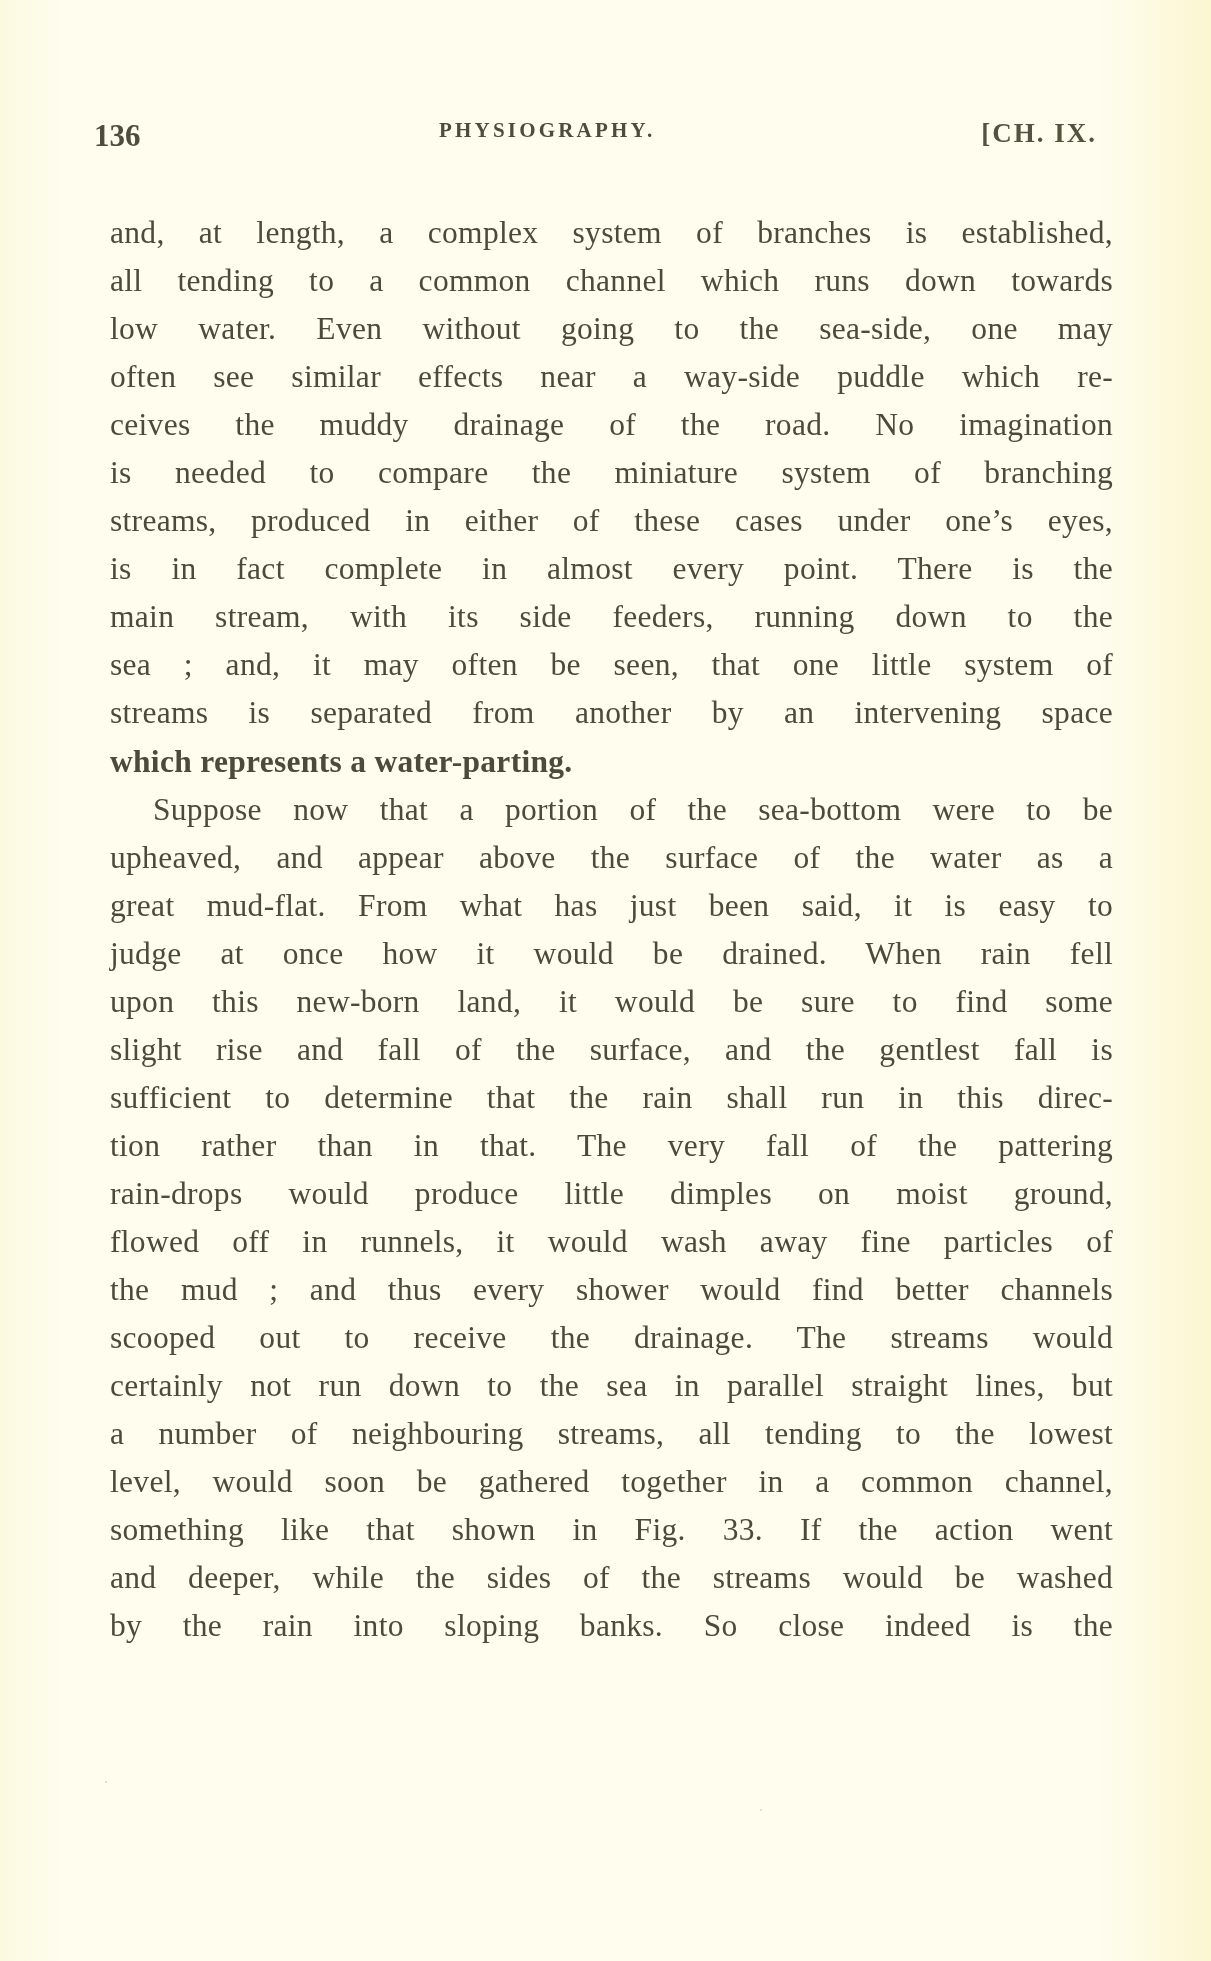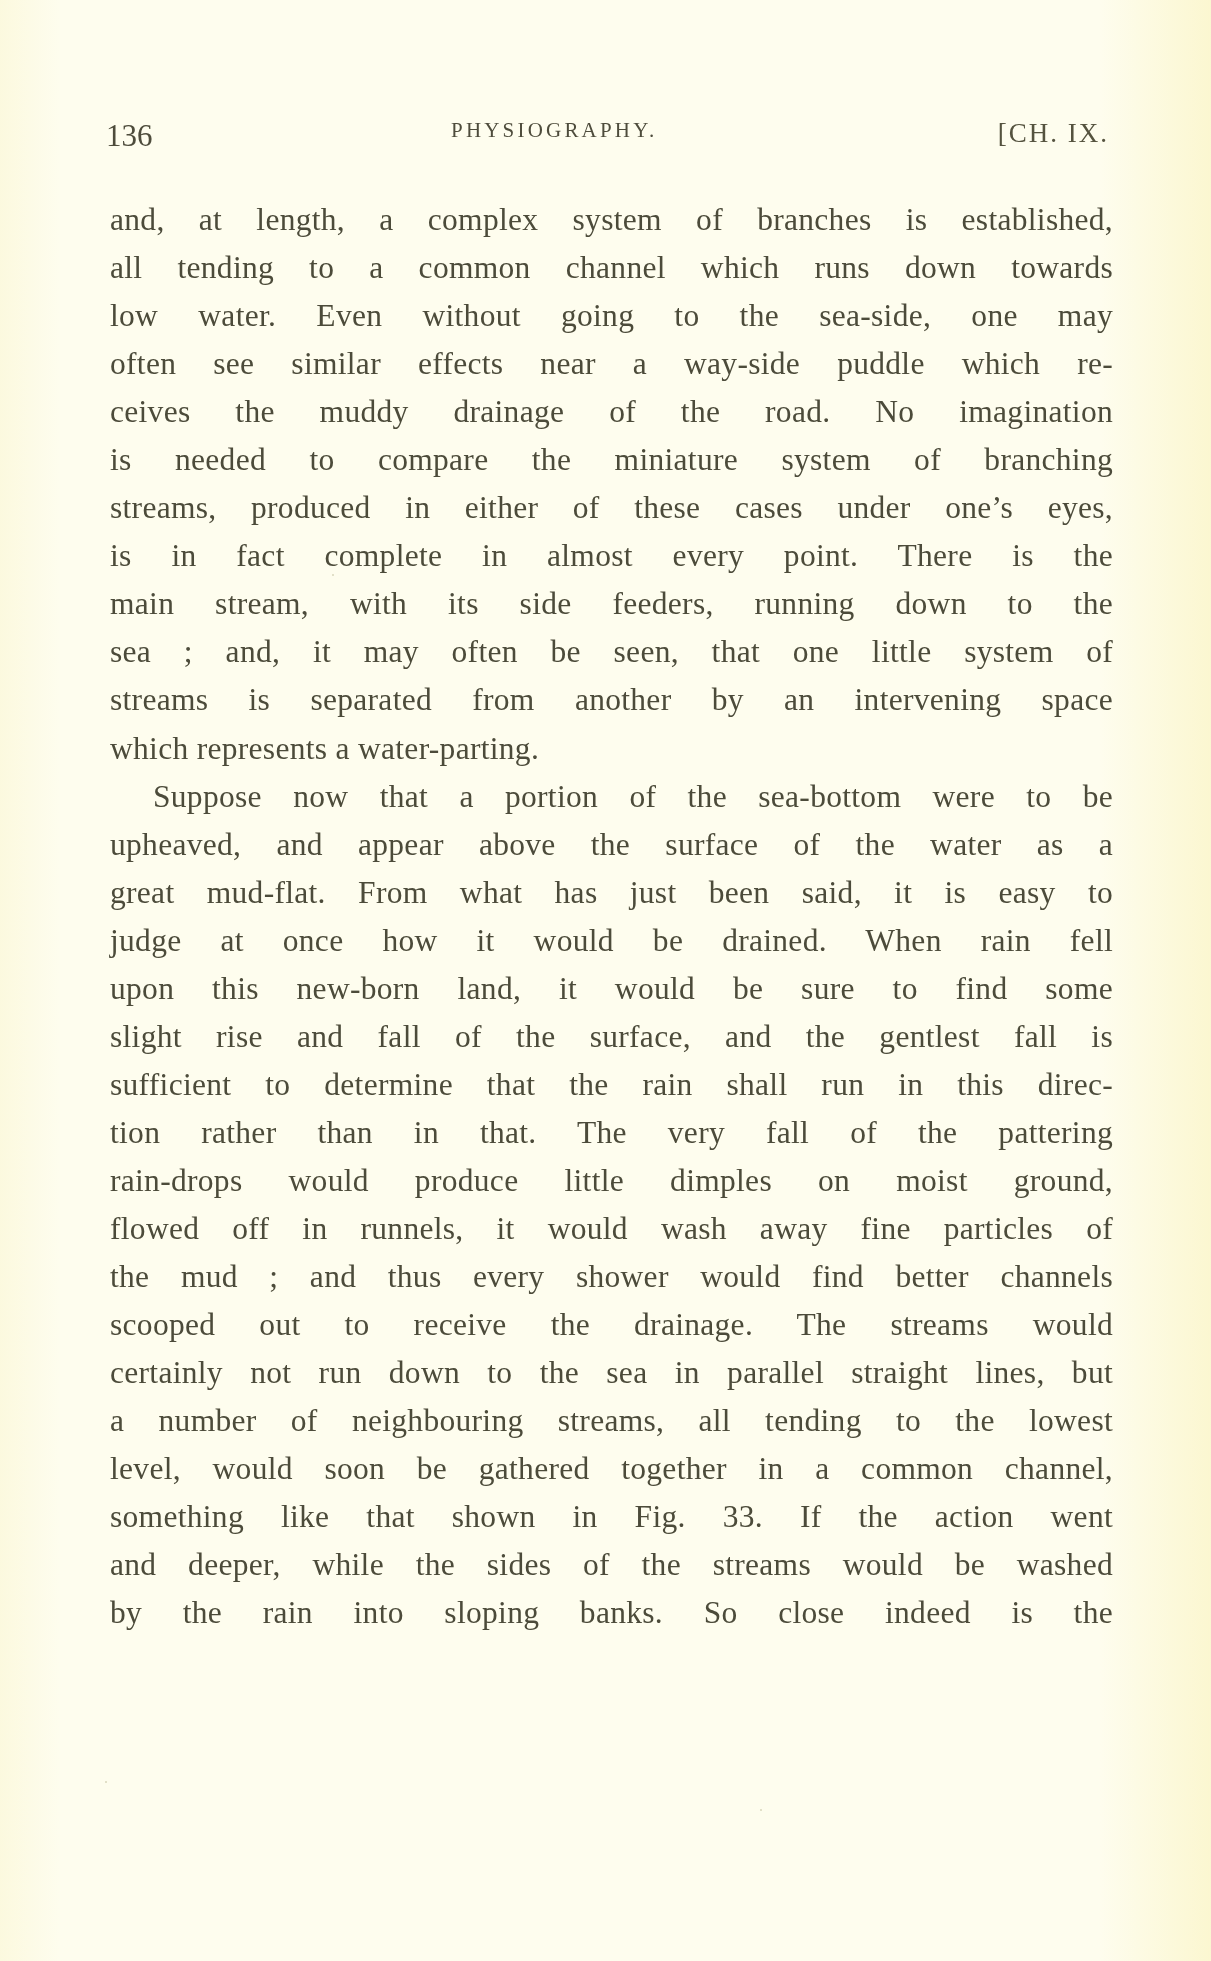--- a/index.html
+++ b/index.html
@@ -18,23 +18,24 @@
       height: 1961px;
       background:
         linear-gradient(to right, rgba(250,246,210,0.55) 0px, rgba(255,255,240,0) 60px, rgba(255,255,240,0) 1100px, rgba(250,244,196,0.7) 1211px),
         #fefdee;
       font-family: "Liberation Serif", "DejaVu Serif", serif;
       color: #4b4a3a;
     }
     .running-head {
       position: absolute;
       top: 118px;
-      left: 106px;
+      left: 94px;
       width: 1003px;
       height: 40px;
+      font-weight: bold;
     }
     .page-number {
       position: absolute;
       left: 0;
       top: 0;
       font-size: 31px;
       letter-spacing: 0px;
       color: #4e4c3c;
     }
     .running-title {
@@ -48,21 +49,21 @@
     .chapter-ref {
       position: absolute;
       right: 0;
       top: 0;
       font-size: 27px;
       letter-spacing: 2px;
       color: #55533f;
     }
     .body-text {
       position: absolute;
-      top: 196px;
+      top: 209px;
       left: 110px;
       width: 1003px;
     }
     .line {
       display: block;
       height: 48.05px;
       line-height: 48.05px;
       font-size: 31.5px;
       text-align: justify;
       text-align-last: justify;
@@ -77,20 +78,21 @@
       padding-left: 43px;
     }
     .line-inner {
       display: block;
       width: 100%;
       text-align: justify;
       text-align-last: justify;
     }
     .para-end .line-inner {
       text-align-last: left;
+      font-weight: bold;
     }
     .speck {
       position: absolute;
       width: 2px;
       height: 2px;
       border-radius: 50%;
       background: #c9c6a6;
       opacity: 0.7;
     }
   </style>

